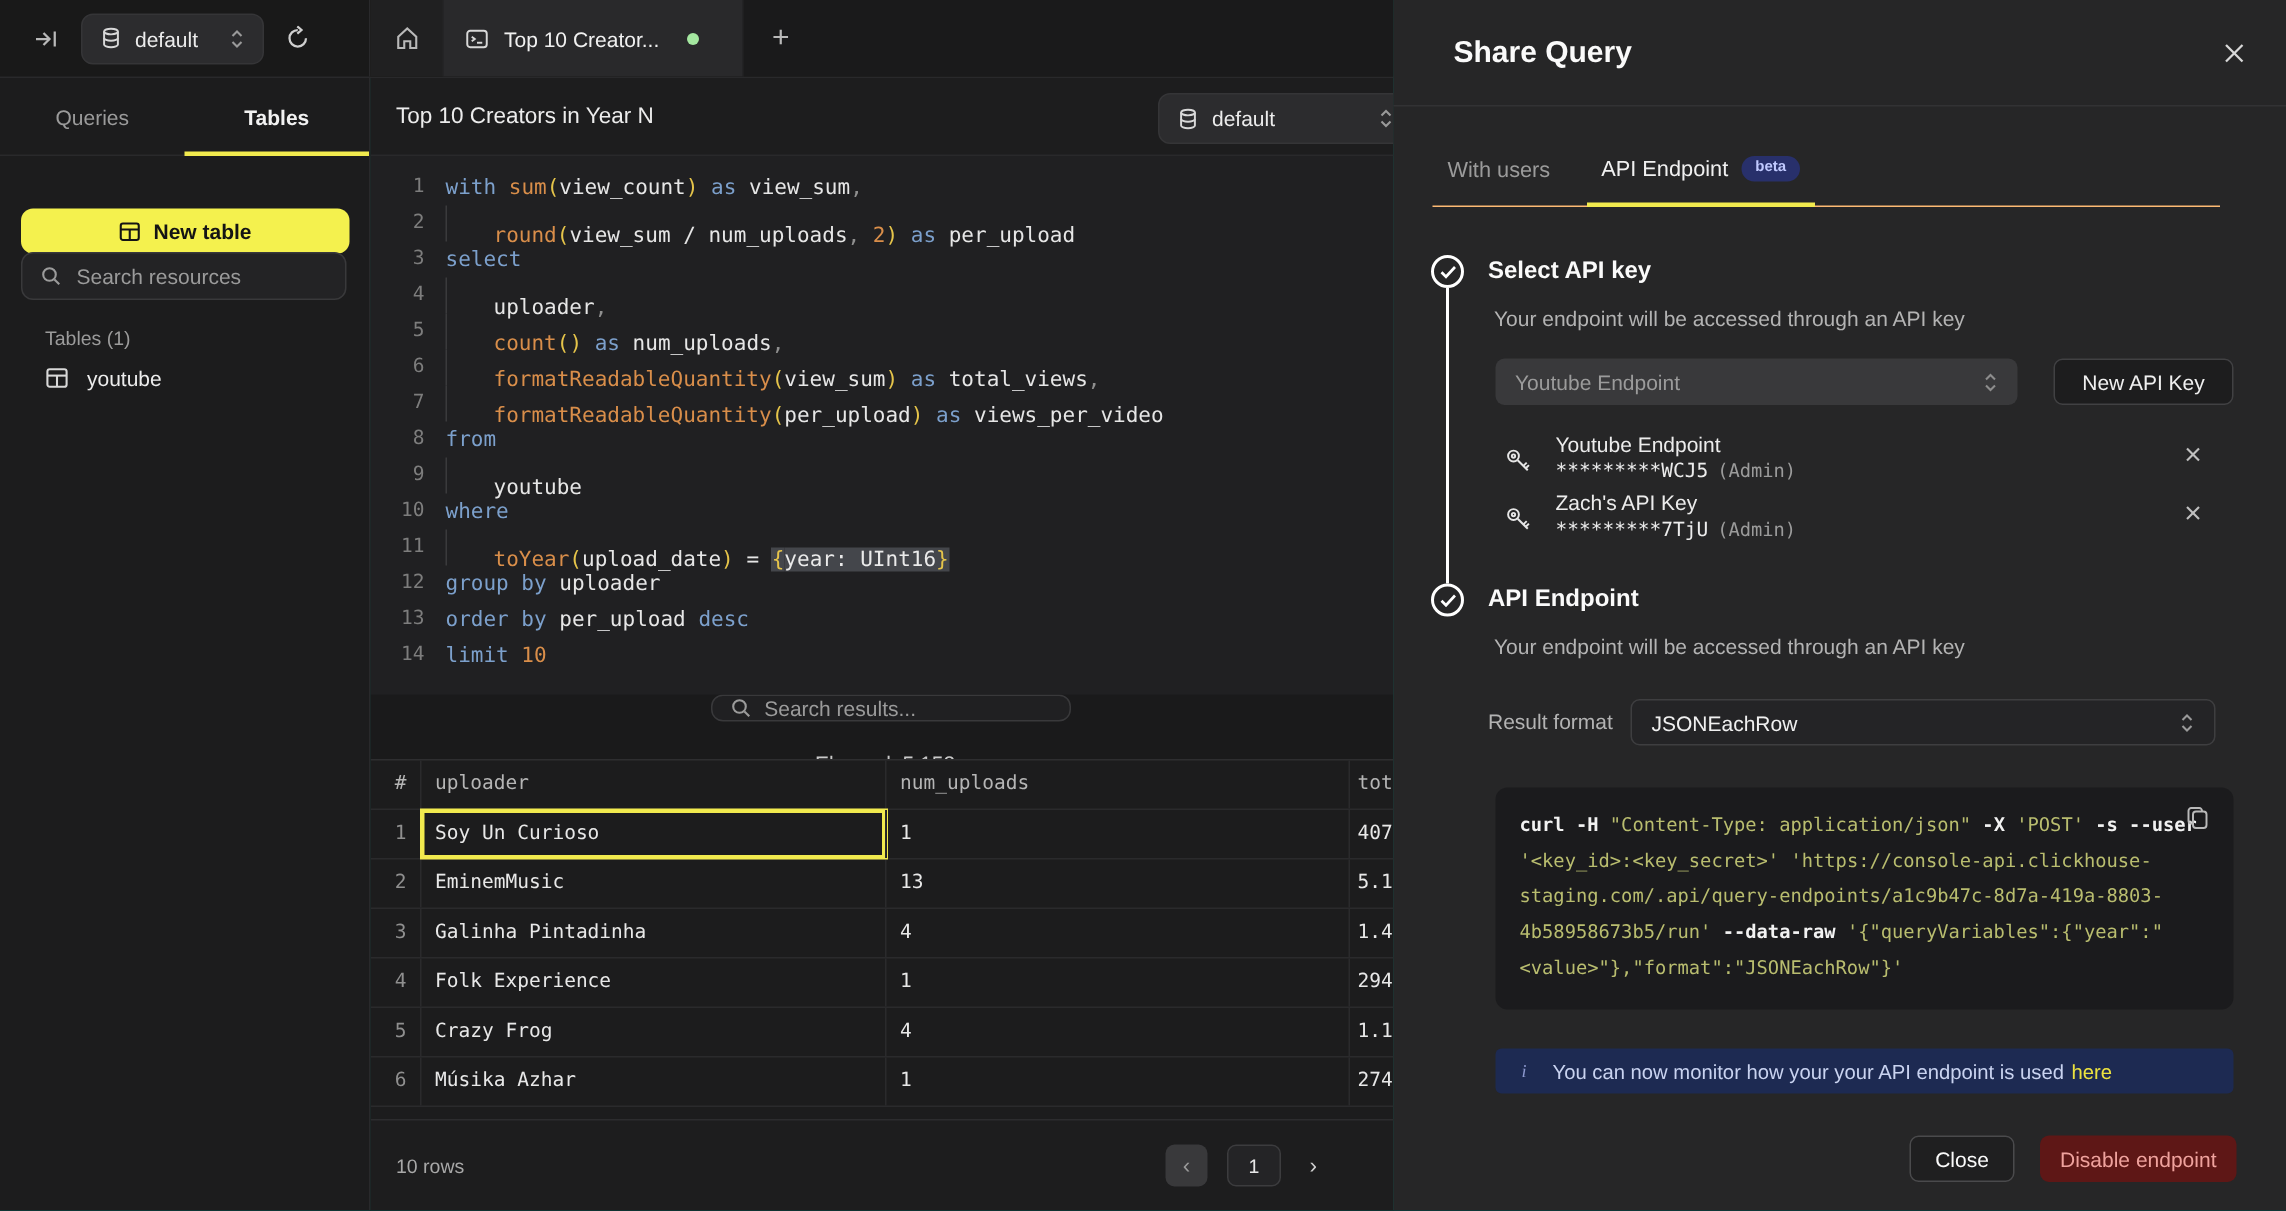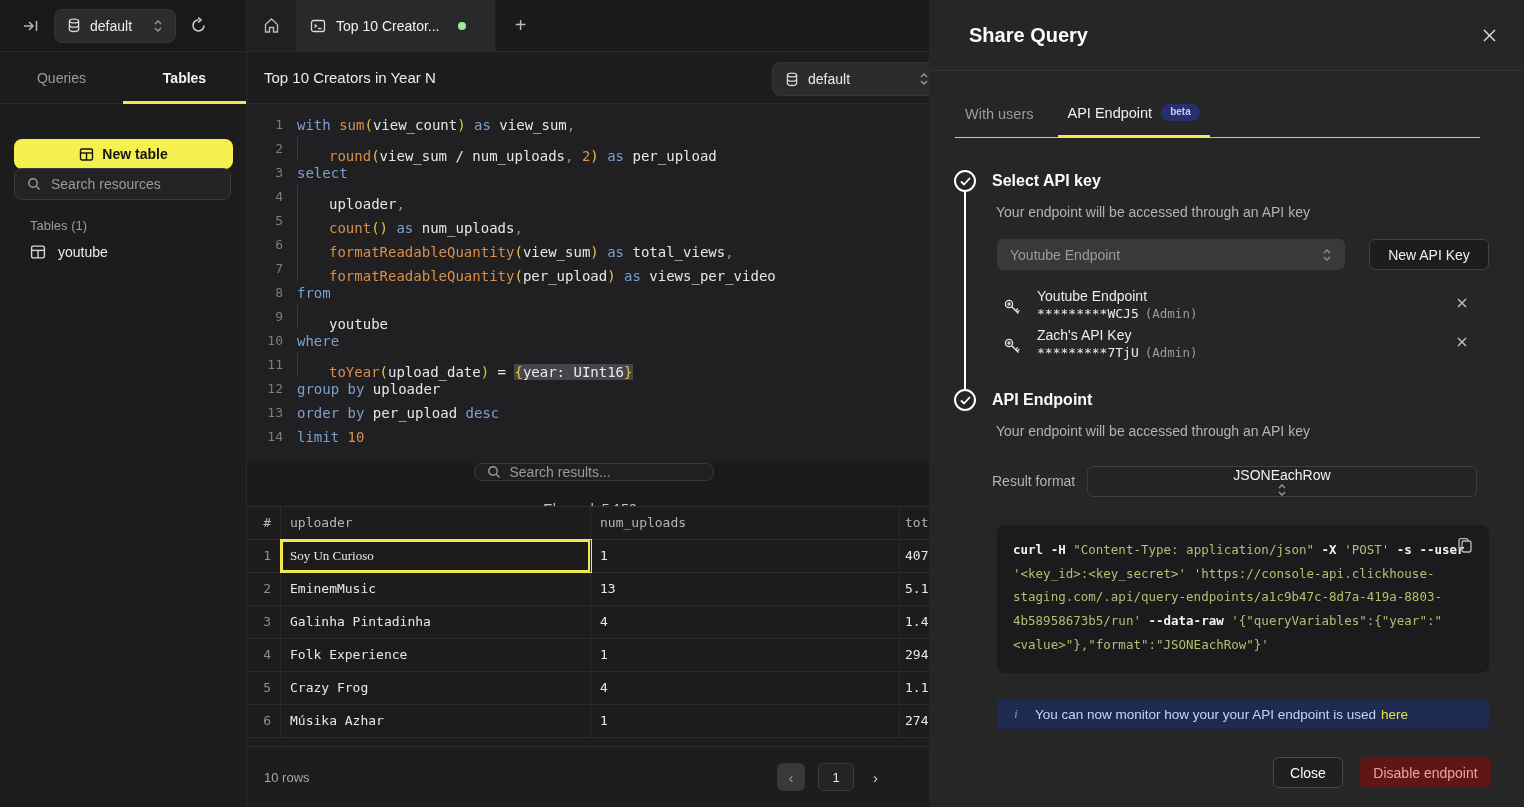--- a/index.html
+++ b/index.html
@@ -60,21 +60,21 @@
 
   .results-table { position:relative; background:#1c1c1d; }
   .t-row { display:flex; height:33px; border-bottom:1px solid #2a2a2c; align-items:stretch; }
   .t-row.header { height:34px; border-top:1px solid #2e2e30; color:#b5b5b5; }
   .t-cell { font-family:"DejaVu Sans Mono", monospace; font-size:13px; line-height:32px; white-space:nowrap; overflow:hidden; }
   .c-n { width:34px; flex:none; text-align:right; padding-right:9px; color:#8f8f8f; border-right:1px solid #2a2a2c; }
   .c-up { width:310px; flex:none; padding-left:9px; border-right:1px solid #2a2a2c; position:relative; }
   .c-nu { width:309px; flex:none; padding-left:9px; border-right:1px solid #2a2a2c; }
   .c-tot { flex:1; padding-left:5px; }
   .t-row.header .t-cell { color:#b5b5b5; }
-  .cell-selected { box-shadow:inset 0 0 0 2px #f1ea4e, 0 0 0 1px #f1ea4e; z-index:2;font-family:Liberation Serif, serif; }
+  .cell-selected { box-shadow:inset 0 0 0 2px #f1ea4e, 0 0 0 1px #f1ea4e; z-index:2; }
   .partial-row { height:9px; border-bottom:0; }
 
   .main-footer { position:absolute; left:0; right:0; bottom:0; height:61px; background:#1d1d1e; border-top:1px solid #2c2c2e; display:flex; align-items:center; justify-content:space-between; padding:0 45px 0 17px; }
   .rows-count { font-size:13px; color:#a8a8a8; }
   .pager { display:flex; align-items:center; gap:13px; }
   .page-prev { width:28px; height:28px; background:#39393b; border:none; border-radius:6px; color:#9a9a9a; font-size:15px; cursor:pointer; }
   .page-num { width:36px; height:28px; background:#242426; border:1px solid #3c3c3e; border-radius:6px; color:#e8e8e8; font-size:13px; display:flex; align-items:center; justify-content:center; }
   .page-next { background:none; border:none; color:#d0d0d0; font-size:15px; cursor:pointer; padding:0 6px; }
 
   
@@ -96,21 +96,21 @@
   .new-key-btn { position:absolute; left:440px; top:239px; width:120px; height:31px; background:#1d1d1e; border:1px solid #414143; border-radius:6px; color:#f0f0f0; font-size:14px; font-weight:500; cursor:pointer; font-family:inherit; }
 
   .api-key-item { position:absolute; left:68px; width:492px; height:39px; }
   .api-key-item .key-ic { position:absolute; left:4px; top:8px; color:#e6e6e6; }
   .api-key-item .key-name { position:absolute; left:40px; top:0; font-size:14px; font-weight:500; color:#ececec; }
   .api-key-item .key-sub { position:absolute; left:40px; top:18px; font-size:13px; color:#ececec; }
   .api-key-item .key-role { color:#9b9b9b; font-size:12.5px; margin-left:6px; }
   .key-remove { position:absolute; right:22px; top:10px; background:none; border:none; color:#c0c0c0; cursor:pointer; }
 
   .fmt-label { position:absolute; left:63px; top:473px; font-size:14px; color:#b3b3b3; }
-  .fmt-select { position:absolute; left:158px; top:466px; width:390px; height:31px; background:#242426; border:1px solid #3e3e40; border-radius:6px; display:flex; align-items:center; justify-content:space-between; padding:0 13px; color:#f0f0f0; font-size:14px; cursor:pointer;flex-direction:column; }
+  .fmt-select { position:absolute; left:158px; top:466px; width:390px; height:31px; background:#242426; border:1px solid #3e3e40; border-radius:6px; display:flex; align-items:center; justify-content:space-between; padding:0 13px; color:#f0f0f0; font-size:14px; cursor:pointer; }
 
   .curl-block { position:absolute; left:68px; top:525px; width:492px; height:148px; background:#1b1b1d; border-radius:8px; padding:13px 16px; font-family:"DejaVu Sans Mono", monospace; font-size:12.5px; line-height:23.7px; overflow-wrap:anywhere; }
   .curl-w { color:#f2f2f2; font-weight:700; }
   .curl-s { color:#b9bd6f; }
   .copy-btn { position:absolute; right:16px; top:12px; background:none; border:none; color:#b9b9b9; cursor:pointer; }
 
   .info-banner { position:absolute; left:68px; top:699px; width:492px; height:30px; background:#1d2a52; border-radius:4px; display:flex; align-items:center; }
   .info-ic { width:38px; text-align:center; color:#8d99cf; font-size:12px; font-style:italic; font-family:"Liberation Serif", serif; }
   .info-text { font-size:13.5px; color:#c9d3f0; }
   .info-link { color:#ece23f; margin-left:5px; cursor:pointer; }

